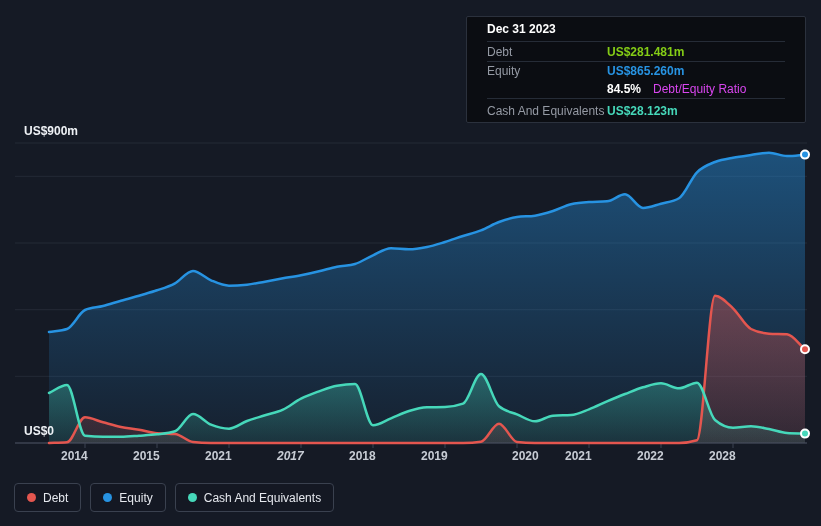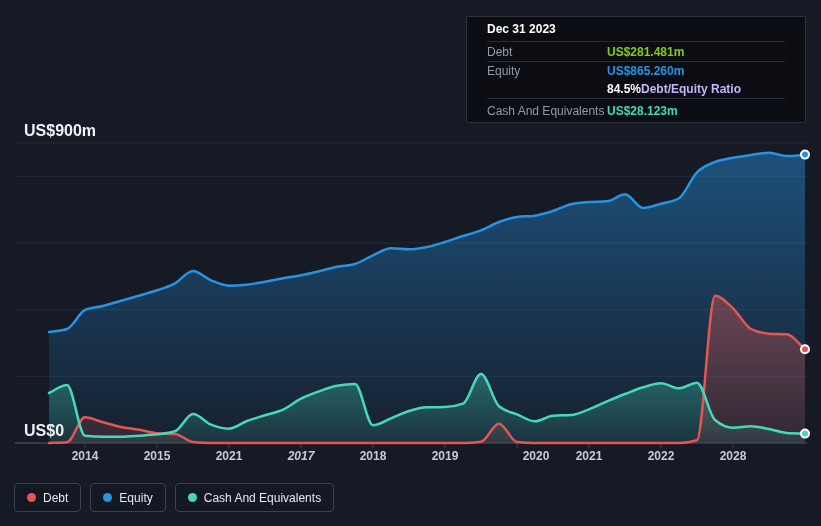--- a/index.html
+++ b/index.html
@@ -3,38 +3,38 @@
 <meta charset="utf-8">
 <style>
   html,body{margin:0;padding:0;background:#10131a;}
   .screen{
     position:relative;width:821px;height:526px;
     background:#151a25;overflow:hidden;
     font-family:"Liberation Sans",sans-serif;
     -webkit-font-smoothing:antialiased;
   }
   .screen svg{position:absolute;left:0;top:0;display:block;}
-  .y-label{position:absolute;left:24px;color:#eef1f5;font-size:16px;font-weight:700;line-height:14px;}
+  .y-label{position:absolute;left:24px;color:#eef1f5;font-size:12px;font-weight:700;line-height:14px;}
   .y-top{top:124px;}
   .y-zero{top:424px;}
-  .x-label{position:absolute;top:449px;width:48px;margin-left:-24px;text-align:center;
+  .x-label{position:absolute;top:449px;width:48px;margin-left:-24px;text-align:left;
     color:#c7ccd4;font-size:12px;font-weight:700;}
   
   .tooltip{position:absolute;left:466px;top:16px;width:340px;box-sizing:border-box;
     background:#0b0d12;border:1px solid #2b313d;border-radius:2px;padding:0 20px;font-size:12px;}
   .tt-header{height:24px;line-height:25px;color:#ffffff;font-weight:700;border-bottom:1px solid #262c37;}
   .tt-row{display:flex;align-items:center;}
   .tt-row-debt{height:19px;border-bottom:1px solid #262c37;}
   .tt-row-equity{height:18px;}
   .tt-row-ratio{height:18px;border-bottom:1px solid #262c37;}
   .tt-row-cash{height:23px;}
   .tt-label{width:120px;color:#959aa4;flex:none;}
   .tt-value{font-weight:700;}
   .ratio-num{color:#ffffff;font-weight:700;}
-  .ratio-text{color:#c4b5fd;font-weight:700;margin-left:0;}
+  .ratio-text{color:#d946ef;font-weight:400;margin-left:12px;}
   
   .legend{position:absolute;left:14px;top:483px;display:flex;gap:9px;}
   .legend-item{display:flex;align-items:center;gap:7px;height:27px;padding:0 12px;
     border:1px solid #3a414f;border-radius:4px;background:rgba(0,0,0,0.04);
     color:#e5e8ee;font-size:12px;cursor:pointer;}
   .dot{width:9px;height:9px;border-radius:50%;flex:none;}
 </style>
 </head>
 <body>
 

